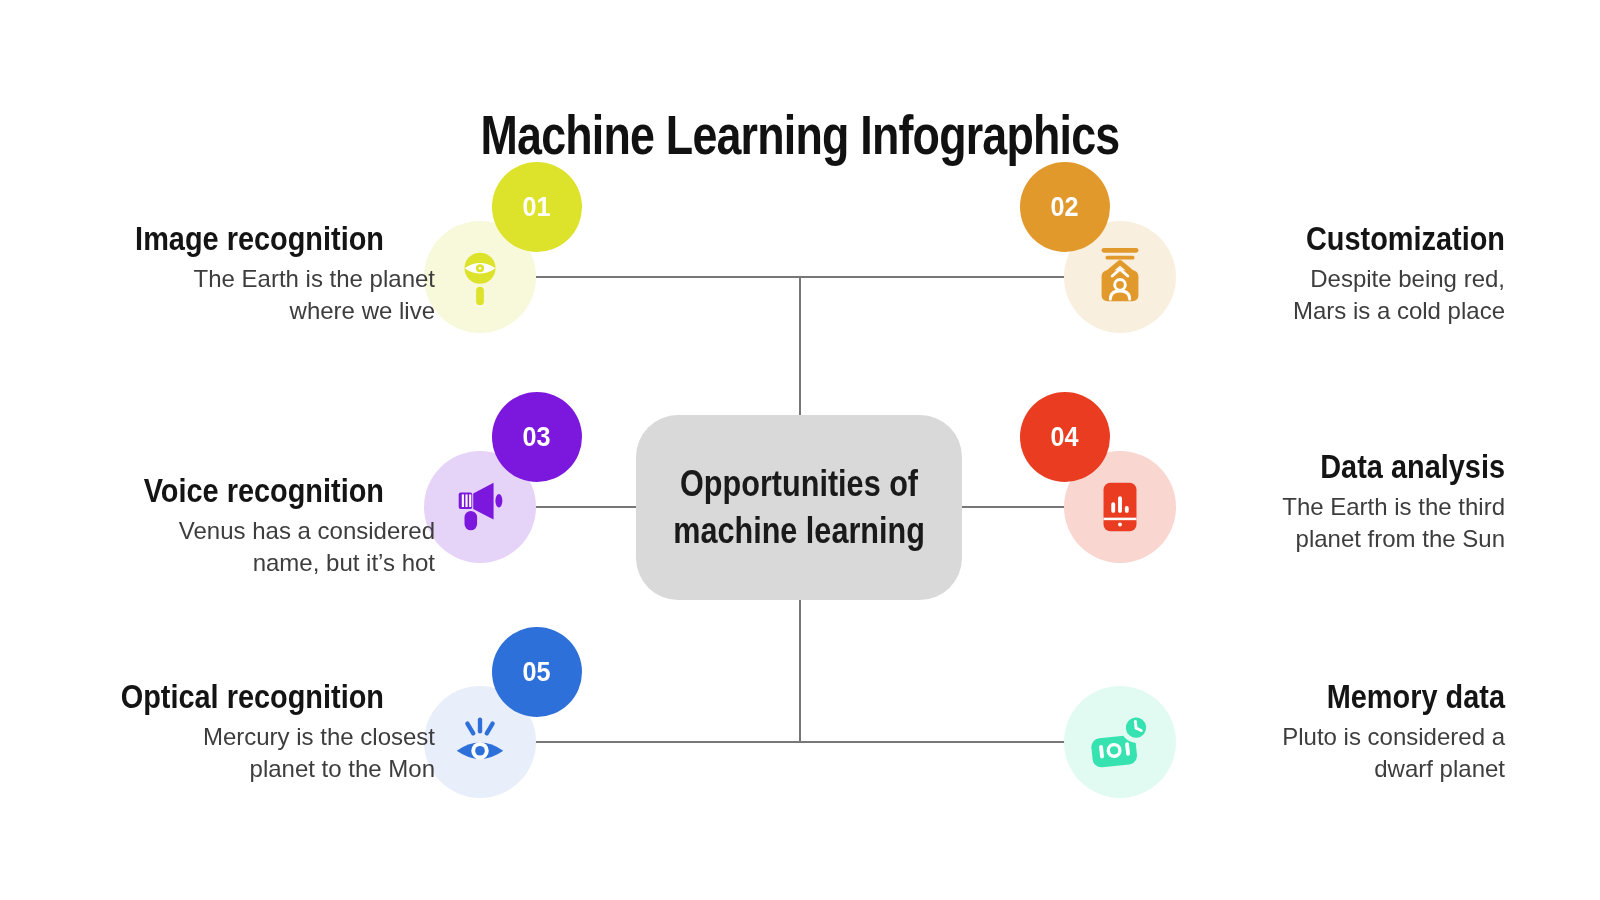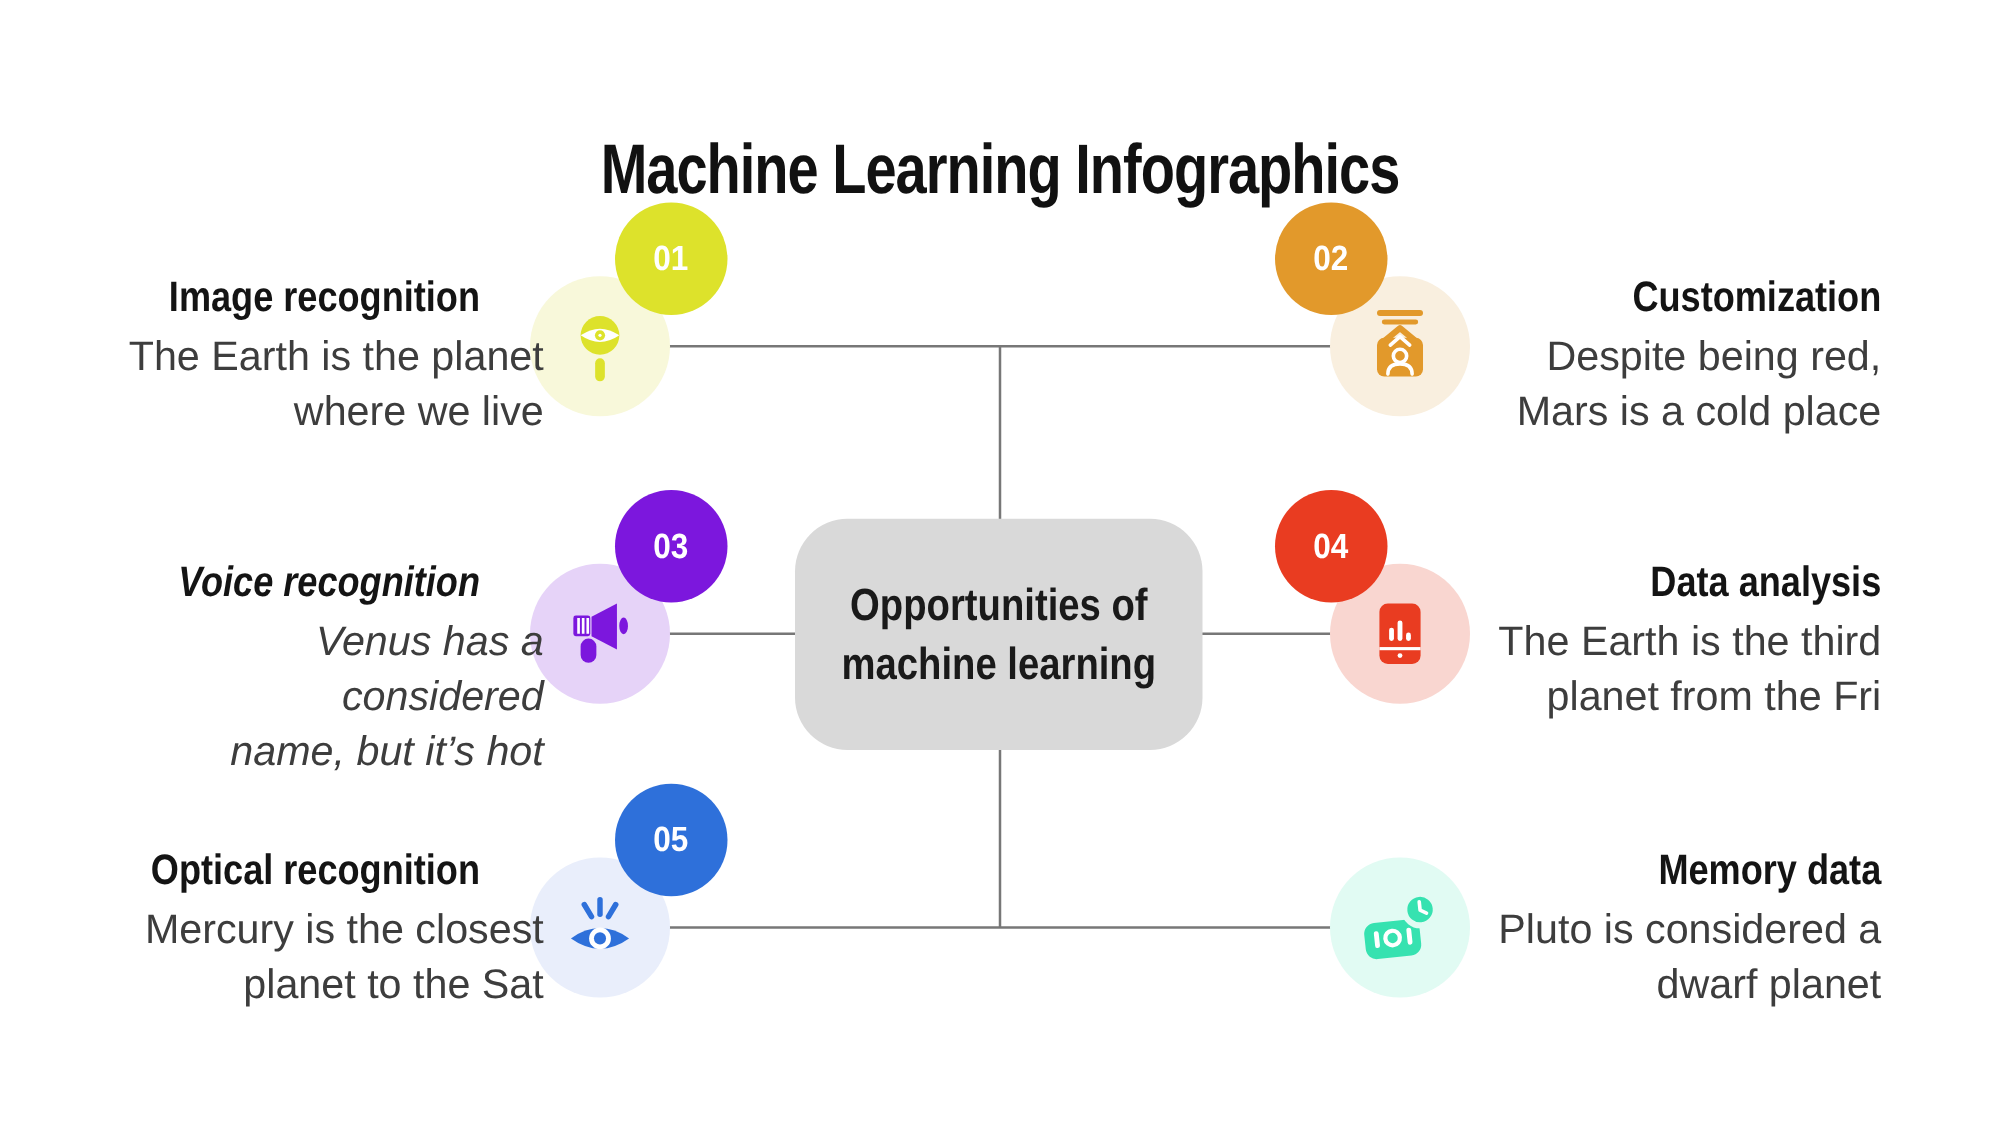--- a/index.html
+++ b/index.html
@@ -43,21 +43,21 @@
   .node.side-right .icon-circle{left:44px;top:59px;}
   .node.side-right .num-circle{left:0;top:0;}
   .node svg{display:block;}
   
   .tblock{position:absolute;width:340px;}
   .tblock .heading{
     font-size:34px;font-weight:700;color:#141414;line-height:1.1;
     transform:scaleX(0.85);white-space:nowrap;
   }
   .tblock .body{
-    margin-top:6px;font-size:33px;color:#3d3d3d;line-height:1.33;white-space:pre-line;
+    margin-top:6px;font-size:24px;color:#3d3d3d;line-height:1.33;white-space:pre-line;
   }
   .tblock.side-left{text-align:right;}
   .tblock.side-left .heading{transform-origin:0 50%;}
   .tblock.side-right{text-align:right;}
   .tblock.side-right .heading{transform-origin:100% 50%;}
   .tilt{transform:rotate(-6deg);}
 </style>
 </head>
 <body>
 
@@ -177,36 +177,36 @@
     <div class="body">The Earth is the planet
 where we live</div>
   </div>
 
   <div class="tblock side-right" style="left:1165px;top:220px;">
     <div class="heading">Customization</div>
     <div class="body">Despite being red,
 Mars is a cold place</div>
   </div>
 
-  <div class="tblock side-left" style="left:95px;top:448px;font-style:italic;">
+  <div class="tblock side-left" style="left:95px;top:472px;">
     <div class="heading">Voice recognition</div>
     <div class="body">Venus has a considered
 name, but it’s hot</div>
   </div>
 
   <div class="tblock side-right" style="left:1165px;top:448px;">
     <div class="heading">Data analysis</div>
     <div class="body">The Earth is the third
-planet from the Fri</div>
+planet from the Sun</div>
   </div>
 
   <div class="tblock side-left" style="left:95px;top:678px;">
     <div class="heading">Optical recognition</div>
     <div class="body">Mercury is the closest
-planet to the Sat</div>
+planet to the Mon</div>
   </div>
 
   <div class="tblock side-right" style="left:1165px;top:678px;">
     <div class="heading">Memory data</div>
     <div class="body">Pluto is considered a
 dwarf planet</div>
   </div>
 
 </div>
 

